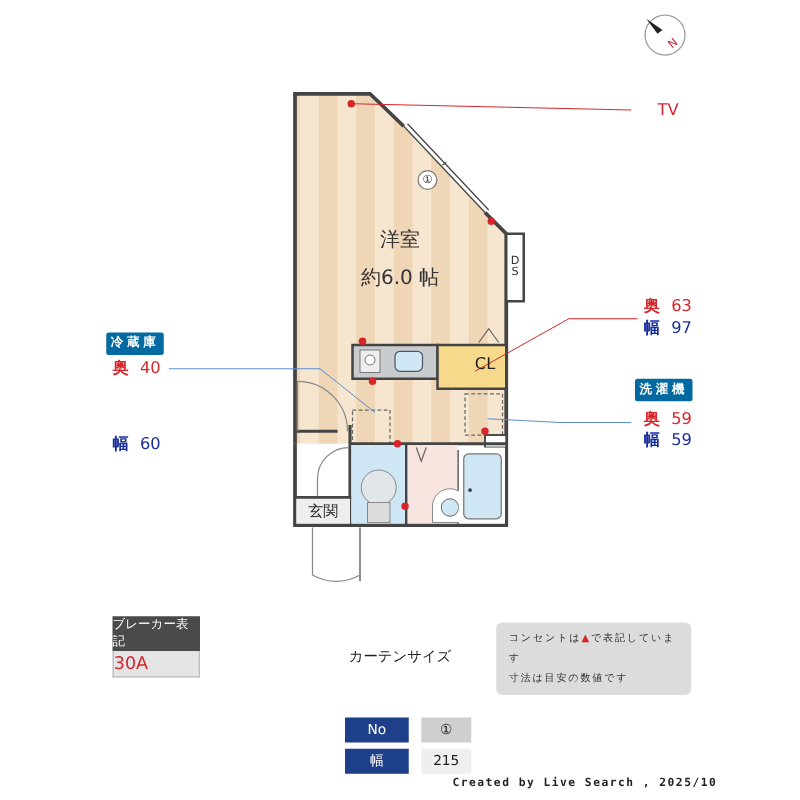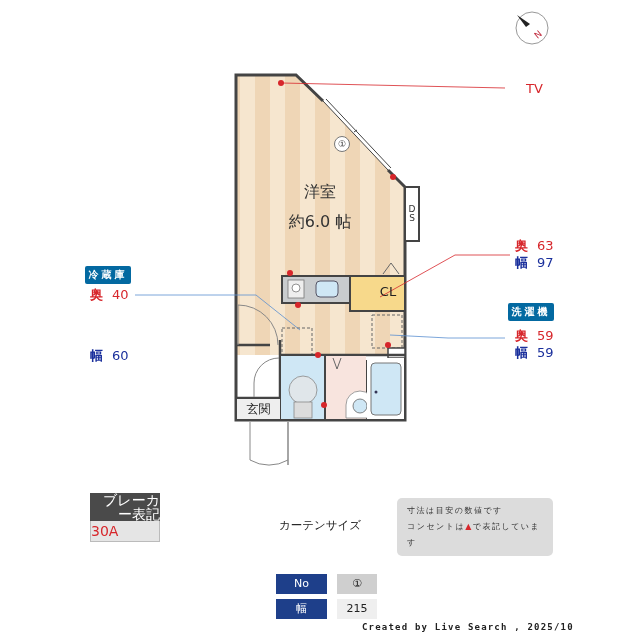--- a/index.html
+++ b/index.html
@@ -5,21 +5,21 @@
     html, body { margin: 0; padding: 0; background: #ffffff; }
     body { width: 640px; height: 640px; position: relative; overflow: hidden; font-family: "DejaVu Sans", sans-serif; }
     .abs { position: absolute; }
     #plan { position: absolute; left: 0; top: 0; }
     .tag-blue { background: #0369a1; color: #fff; font-size: 10px; font-weight: bold; letter-spacing: 3px; text-align: center; border-radius: 2px; line-height: 18px; }
     .dim-row { font-size: 13px; line-height: 16px; }
     .dim-row .k { display: inline-block; width: 22px; font-weight: bold; }
     .red { color: #d7262b; }
     .blue { color: #1a2f9c; }
     .tv { color: #d7262b; font-size: 13px; }
-    .breaker-head { background: #4a4a4a; color: #fff; font-size: 14px; text-align: right; line-height: 14px; }
+    .breaker-head { background: #4a4a4a; color: #fff; font-size: 10px; text-align: left; line-height: 14px; }
     .breaker-val { border: 1px solid #bbb; border-top: none; color: #d7262b; font-size: 14px; text-align: left; line-height: 20px; background: #e5e5e5; }
     .legend-box { background: #dcdcdc; border-radius: 5px; font-size: 8px; letter-spacing: 1.5px; color: #333; padding: 5px 10px; line-height: 16px; }
     .curtain-title { font-size: 11.5px; color: #222; text-align: center; }
     .ct-row { display: flex; gap: 10px; margin-bottom: 5px; }
     .ct-k { width: 51px; height: 20px; background: #1e3f8a; color: #fff; font-size: 11px; text-align: center; line-height: 20px; }
     .ct-v { width: 40px; height: 20px; background: #efefef; color: #222; font-size: 11px; text-align: center; line-height: 20px; }
     .ct-v.gray { background: #cfcfcf; }
     .credit { font-family: "DejaVu Sans Mono", monospace; font-size: 9px; letter-spacing: 1.2px; color: #222; font-weight: bold; }
     .room-label { font-size: 16px; color: #333; text-align: center; }
   </style>
@@ -164,24 +164,24 @@
 <div class="abs dim-row" style="left:515px;top:345px;">
   <span class="k blue">幅</span><span class="blue">59</span>
 </div>
 
 <div class="abs" style="left:90px;top:493px;width:70px;">
   <div class="breaker-head">ブレーカー表記</div>
   <div class="breaker-val">30A</div>
 </div>
 
 <div class="abs legend-box" style="left:397px;top:498px;width:136px;">
-  <div>寸法は目安の数値です</div>
   <div>
     <span>コンセントは</span><span style="color:#d7262b;">▲</span><span>で表記しています</span>
   </div>
+  <div>寸法は目安の数値です</div>
 </div>
 
 <div class="abs curtain-title" style="left:270px;top:518px;width:100px;">カーテンサイズ</div>
 <div class="abs" style="left:276px;top:574px;">
   <div class="ct-row">
     <div class="ct-k">No</div>
     <div class="ct-v gray">①</div>
   </div>
   <div class="ct-row">
     <div class="ct-k">幅</div>

